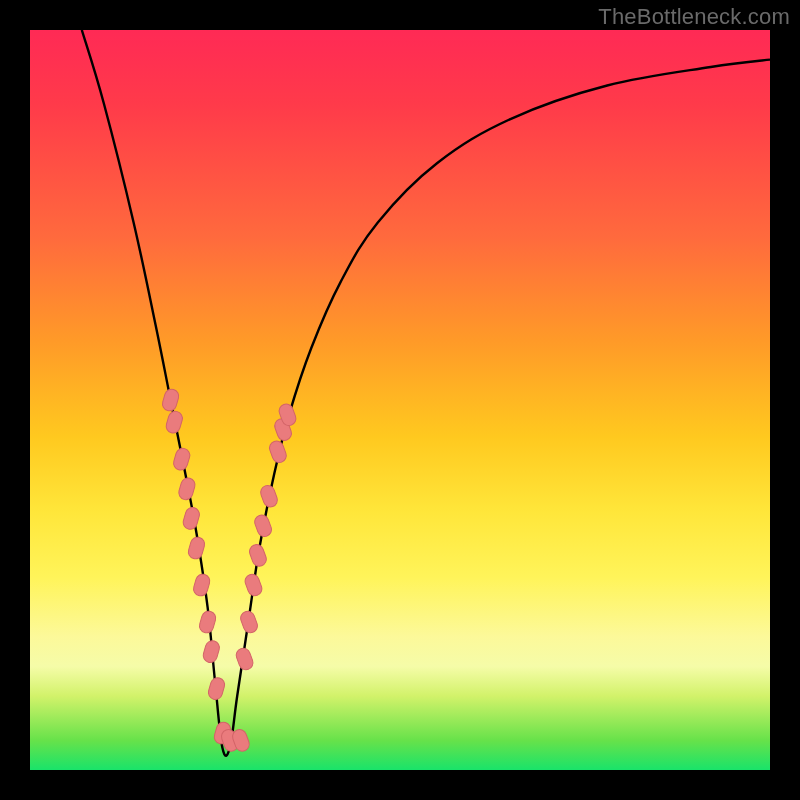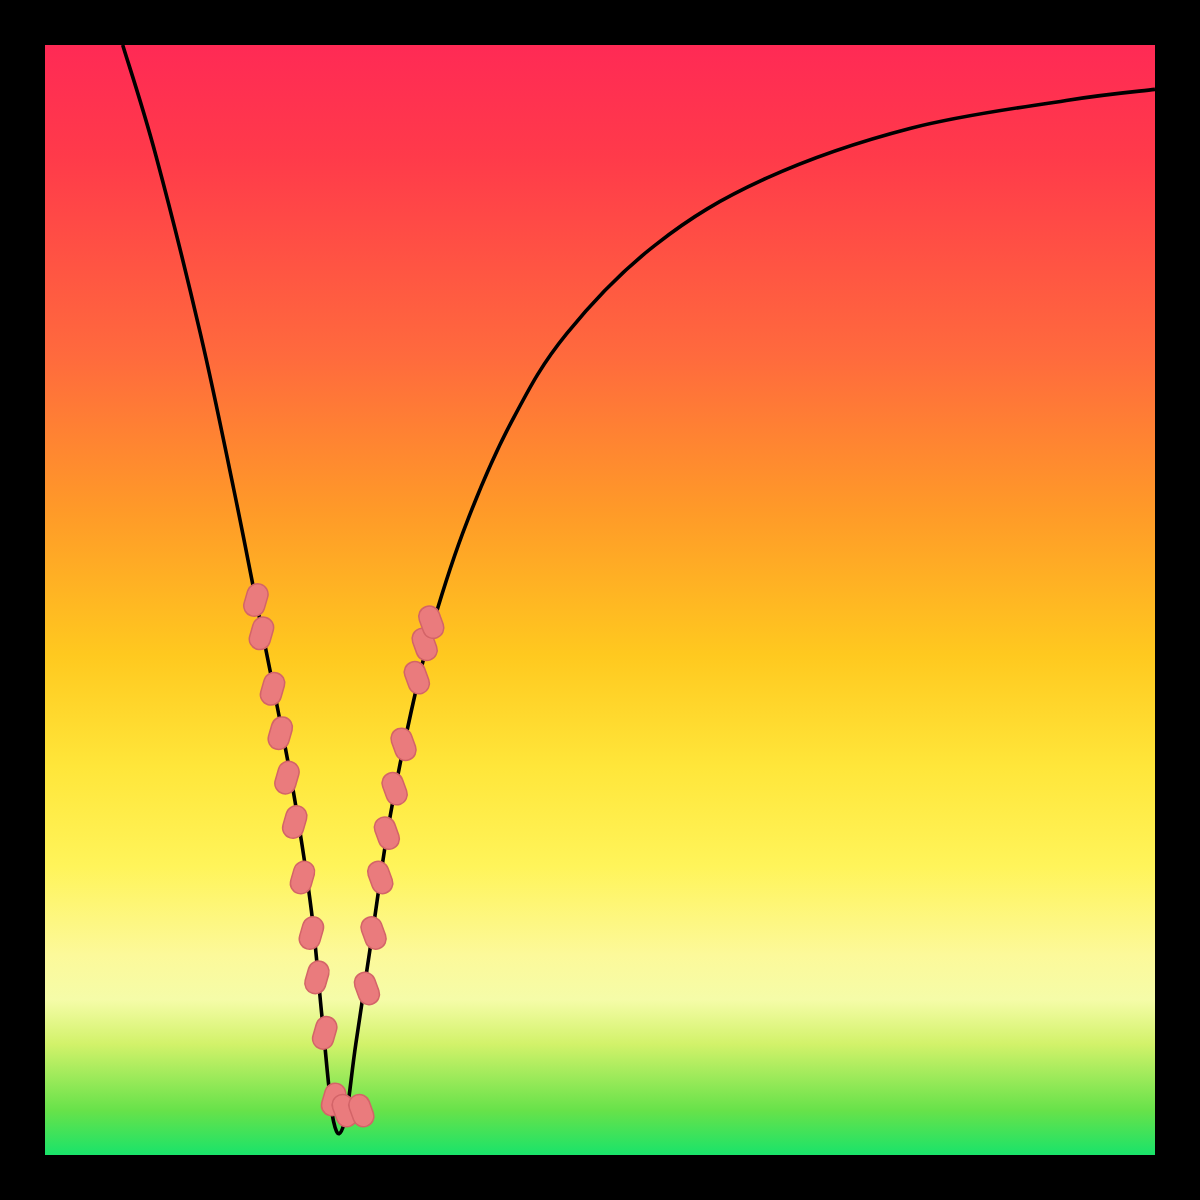--- a/index.html
+++ b/index.html
@@ -54,20 +54,21 @@
     color: #6a6a6a;
     font-size: 22px;
     letter-spacing: 0.2px;
     user-select: none;
   }
 </style>
 </head>
 <body>
 
 <div class="frame">
+  <div class="watermark">TheBottleneck.com</div>
 
   <div class="plot-area">
     <svg class="curves" viewBox="0 0 740 740" preserveAspectRatio="none">
       <g>
         <path id="curve-path" fill="none" stroke-width="2.4" stroke="#000000" d="M 51.80 0.00 C 55.80 13.32, 64.68 39.37, 74.00 74.00 C 83.32 108.63, 94.28 152.44, 103.60 192.40 C 112.92 232.36, 119.14 264.03, 125.80 296.00 C 132.46 327.97, 135.27 343.36, 140.60 370.00 C 145.93 396.64, 150.74 420.02, 155.40 444.00 C 160.06 467.98, 162.50 479.22, 166.50 503.20 C 170.50 527.18, 174.27 550.56, 177.60 577.20 C 180.93 603.84, 182.34 625.89, 185.00 651.20 C 187.66 676.51, 189.74 705.81, 192.40 717.80 C 195.06 729.79, 197.14 727.12, 199.80 717.80 C 202.46 708.48, 203.87 688.64, 207.20 666.00 C 210.53 643.36, 214.30 618.64, 218.30 592.00 C 222.30 565.36, 224.74 544.64, 229.40 518.00 C 234.06 491.36, 238.87 467.98, 244.20 444.00 C 249.53 420.02, 252.34 407.44, 259.00 384.80 C 265.66 362.16, 271.88 342.18, 281.20 318.20 C 290.52 294.22, 298.81 274.24, 310.80 251.60 C 322.79 228.96, 330.48 213.71, 347.80 192.40 C 365.12 171.09, 383.02 151.85, 407.00 133.20 C 430.98 114.55, 450.36 102.79, 481.00 88.80 C 511.64 74.81, 541.24 64.82, 577.20 55.50 C 613.16 46.18, 651.50 41.66, 680.80 37.00 C 710.10 32.34, 729.34 30.93, 740.00 29.60"></path>
       </g>
       <g id="markers-group">
           <rect x="133.60" y="359.00" width="14" height="22" rx="7" ry="7" fill="#ea7b7d" stroke="#d36468" stroke-width="1" transform="rotate(16 140.60 370.00)"></rect>
           <rect x="137.30" y="381.20" width="14" height="22" rx="7" ry="7" fill="#ea7b7d" stroke="#d36468" stroke-width="1" transform="rotate(16 144.30 392.20)"></rect>
           <rect x="144.70" y="418.20" width="14" height="22" rx="7" ry="7" fill="#ea7b7d" stroke="#d36468" stroke-width="1" transform="rotate(16 151.70 429.20)"></rect>

